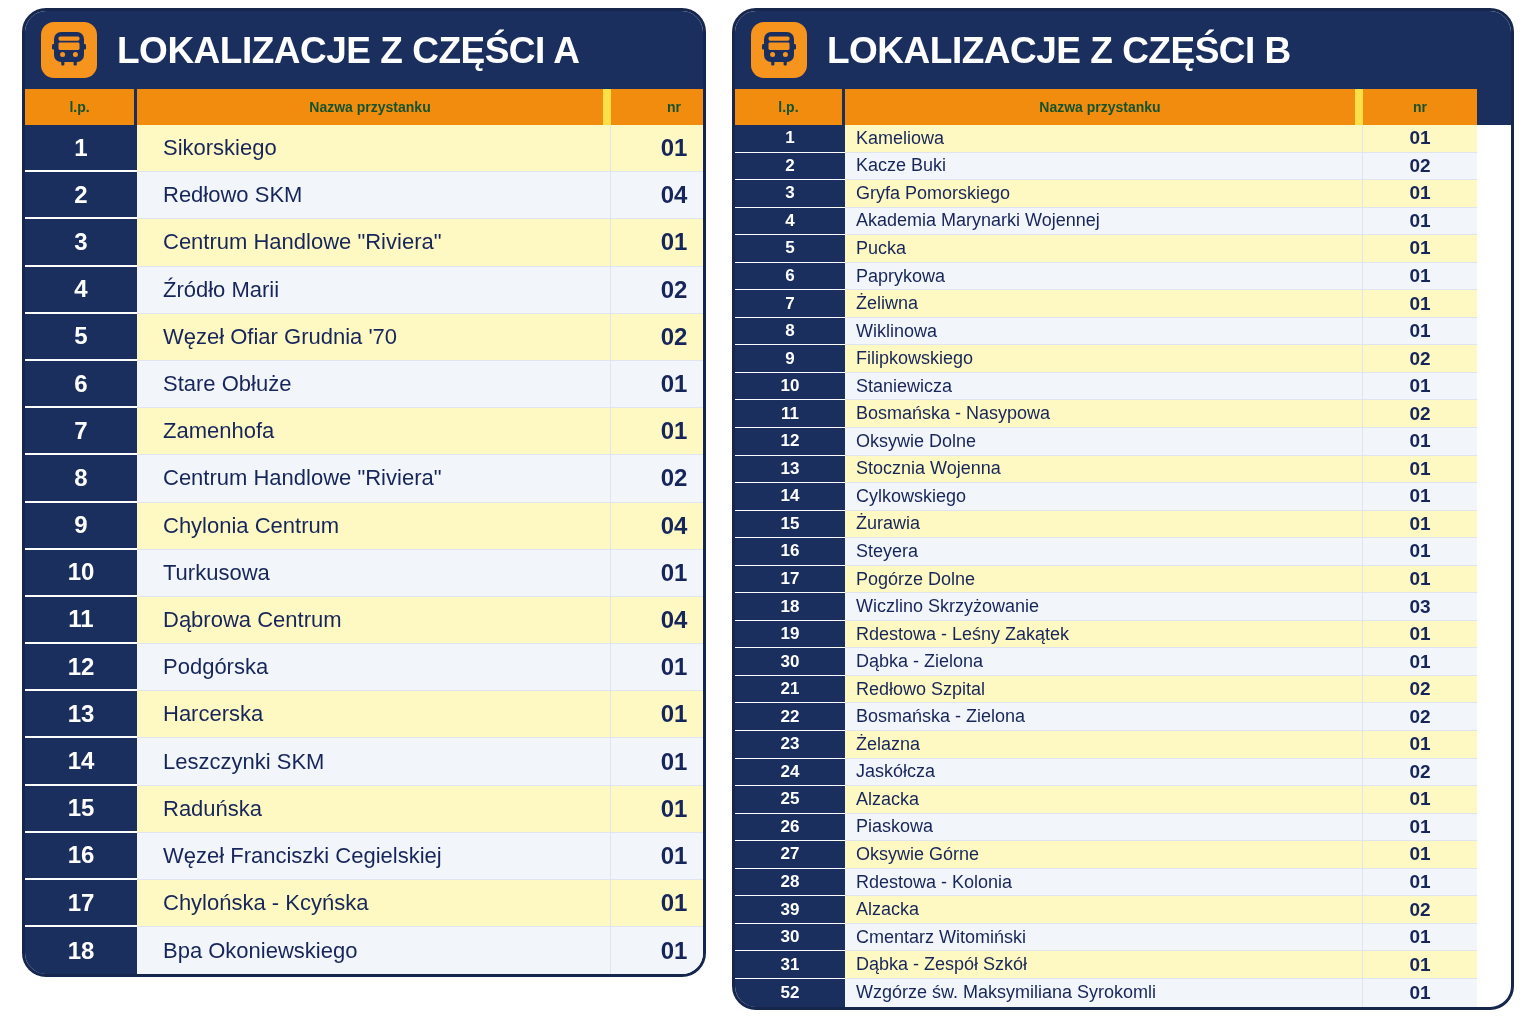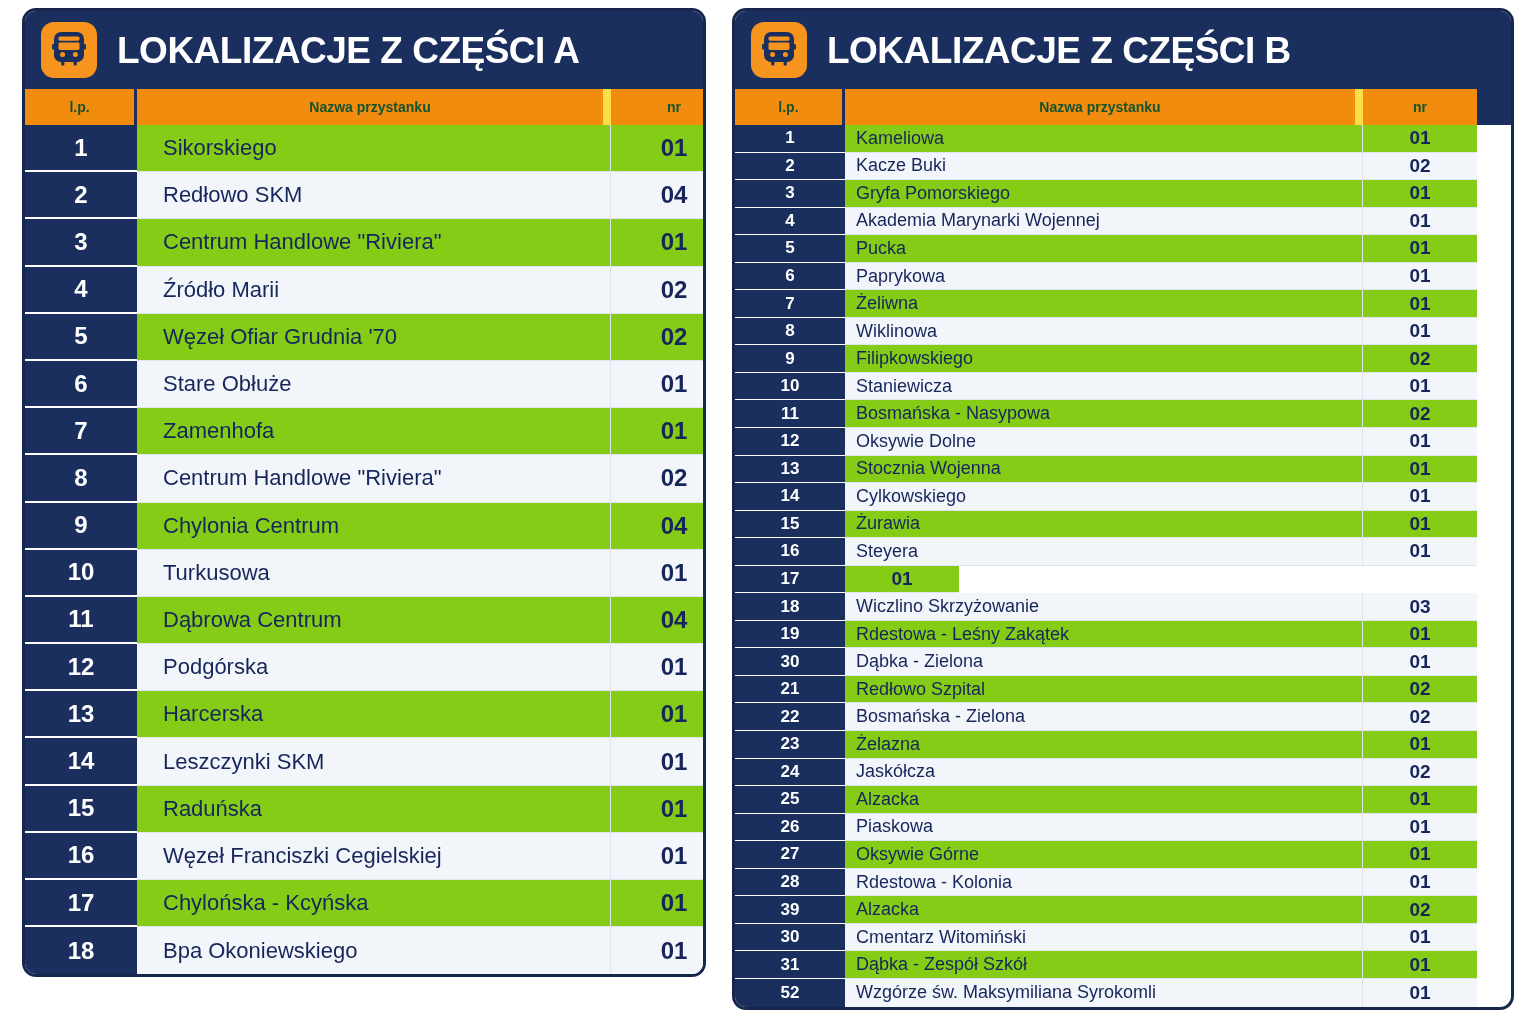--- a/index.html
+++ b/index.html
@@ -22,21 +22,21 @@
     height: 1024px;
     display: flex;
     align-items: flex-start;
     padding: 8px 22px 0 22px;
     gap: 26px;
   }
 
   
   .card {
     border: 3px solid #16264d;
-    border-radius: 14px;
+    border-radius: 24px;
     background: #ffffff;
     overflow: hidden;
     display: flex;
     flex-direction: column;
   }
 
   .card-a { width: 718px; }
   .card-b { width: 821px; }
 
   
@@ -142,21 +142,21 @@
   .card-a .cell-name { font-size: 22px; padding-left: 26px; }
   .card-a .cell-nr   { font-size: 24px; }
 
   
   .card-b .row { height: 27.55px; }
   .card-b .cell-lp   { font-size: 17px; border-bottom: 1.5px solid #ffffff; }
   .card-b .cell-name { font-size: 18px; padding-left: 11px; }
   .card-b .cell-nr   { font-size: 19px; }
 
   
-  .row.odd  .cell-name, .row.odd  .cell-nr { background: #84cc16; }
+  .row.odd  .cell-name, .row.odd  .cell-nr { background: #fef9c3; }
   .row.even .cell-name, .row.even .cell-nr { background: #f2f5fa; }
 </style>
 </head>
 <body>
 
 <div class="page">
 
   <div class="card card-a">
 
     <div class="title-bar">
@@ -377,20 +377,21 @@
           <div class="cell-name c-name">Żurawia</div>
           <div class="cell-nr c-nr">01</div>
         </div>
         <div class="row even">
           <div class="cell-lp c-lp">16</div>
           <div class="cell-name c-name">Steyera</div>
           <div class="cell-nr c-nr">01</div>
         </div>
         <div class="row odd">
           <div class="cell-lp c-lp">17</div>
+          <div class="cell-name c-name">Pogórze Dolne</div>
           <div class="cell-nr c-nr">01</div>
         </div>
         <div class="row even">
           <div class="cell-lp c-lp">18</div>
           <div class="cell-name c-name">Wiczlino Skrzyżowanie</div>
           <div class="cell-nr c-nr">03</div>
         </div>
         <div class="row odd">
           <div class="cell-lp c-lp">19</div>
           <div class="cell-name c-name">Rdestowa - Leśny Zakątek</div>

